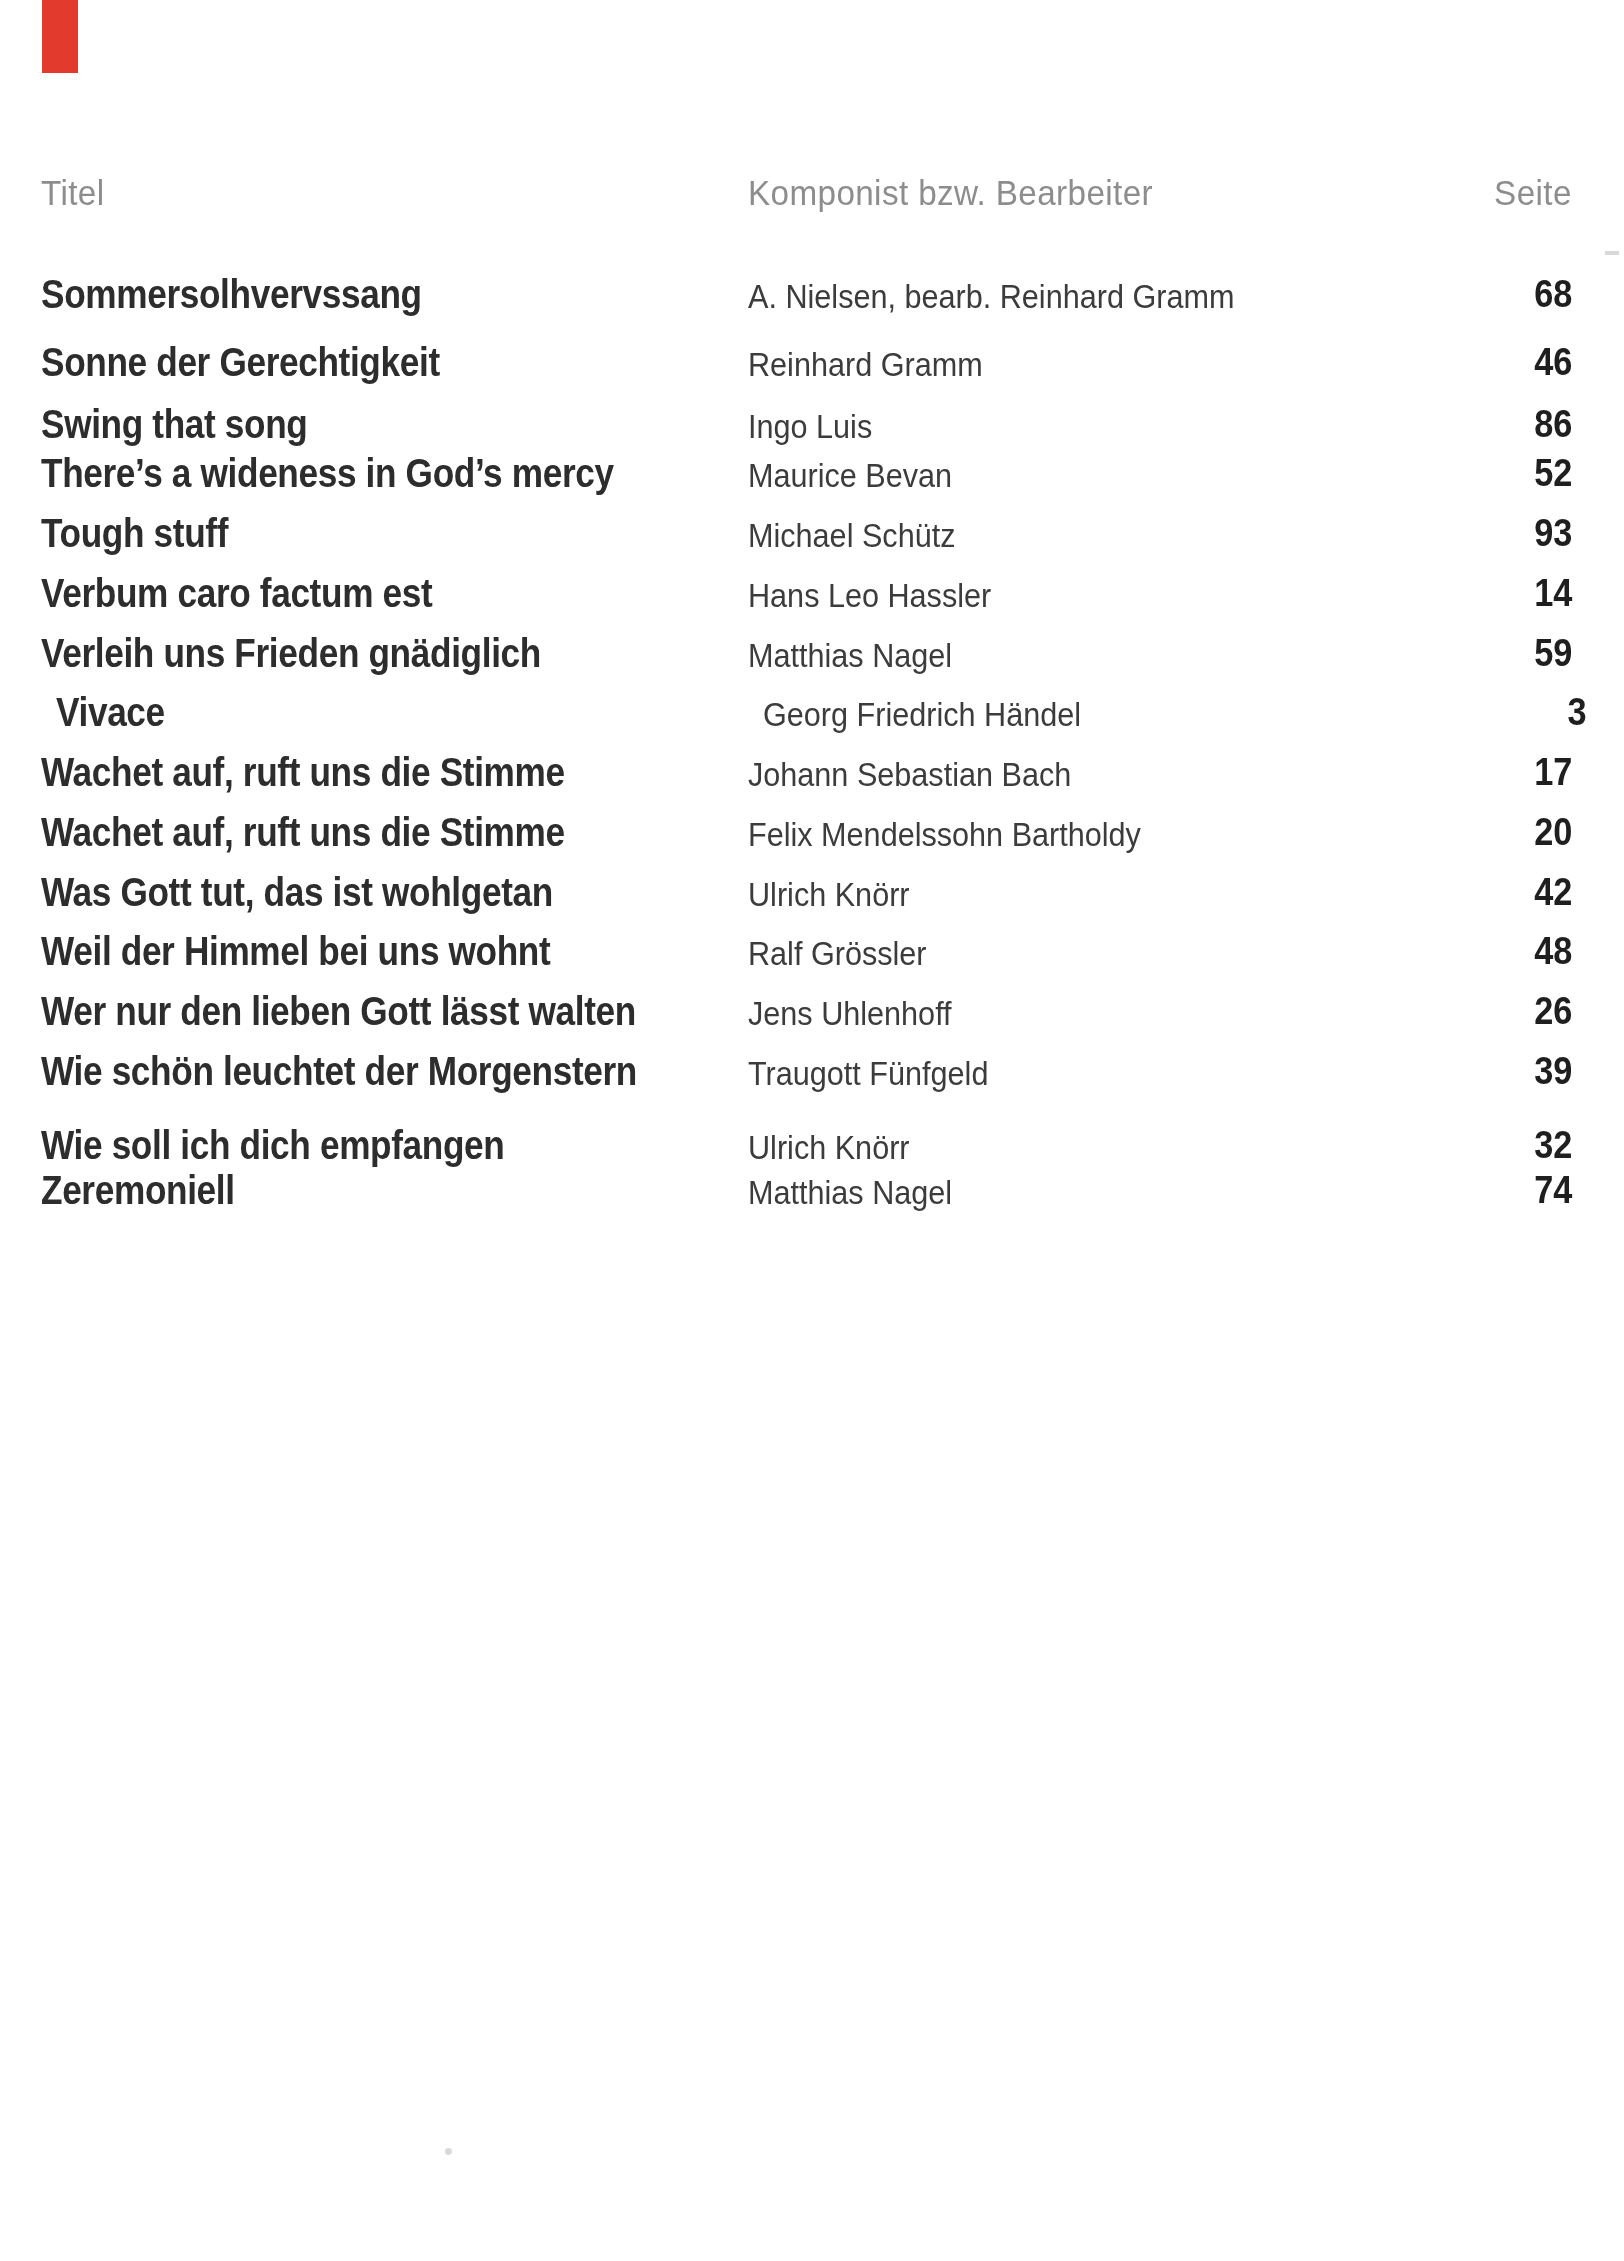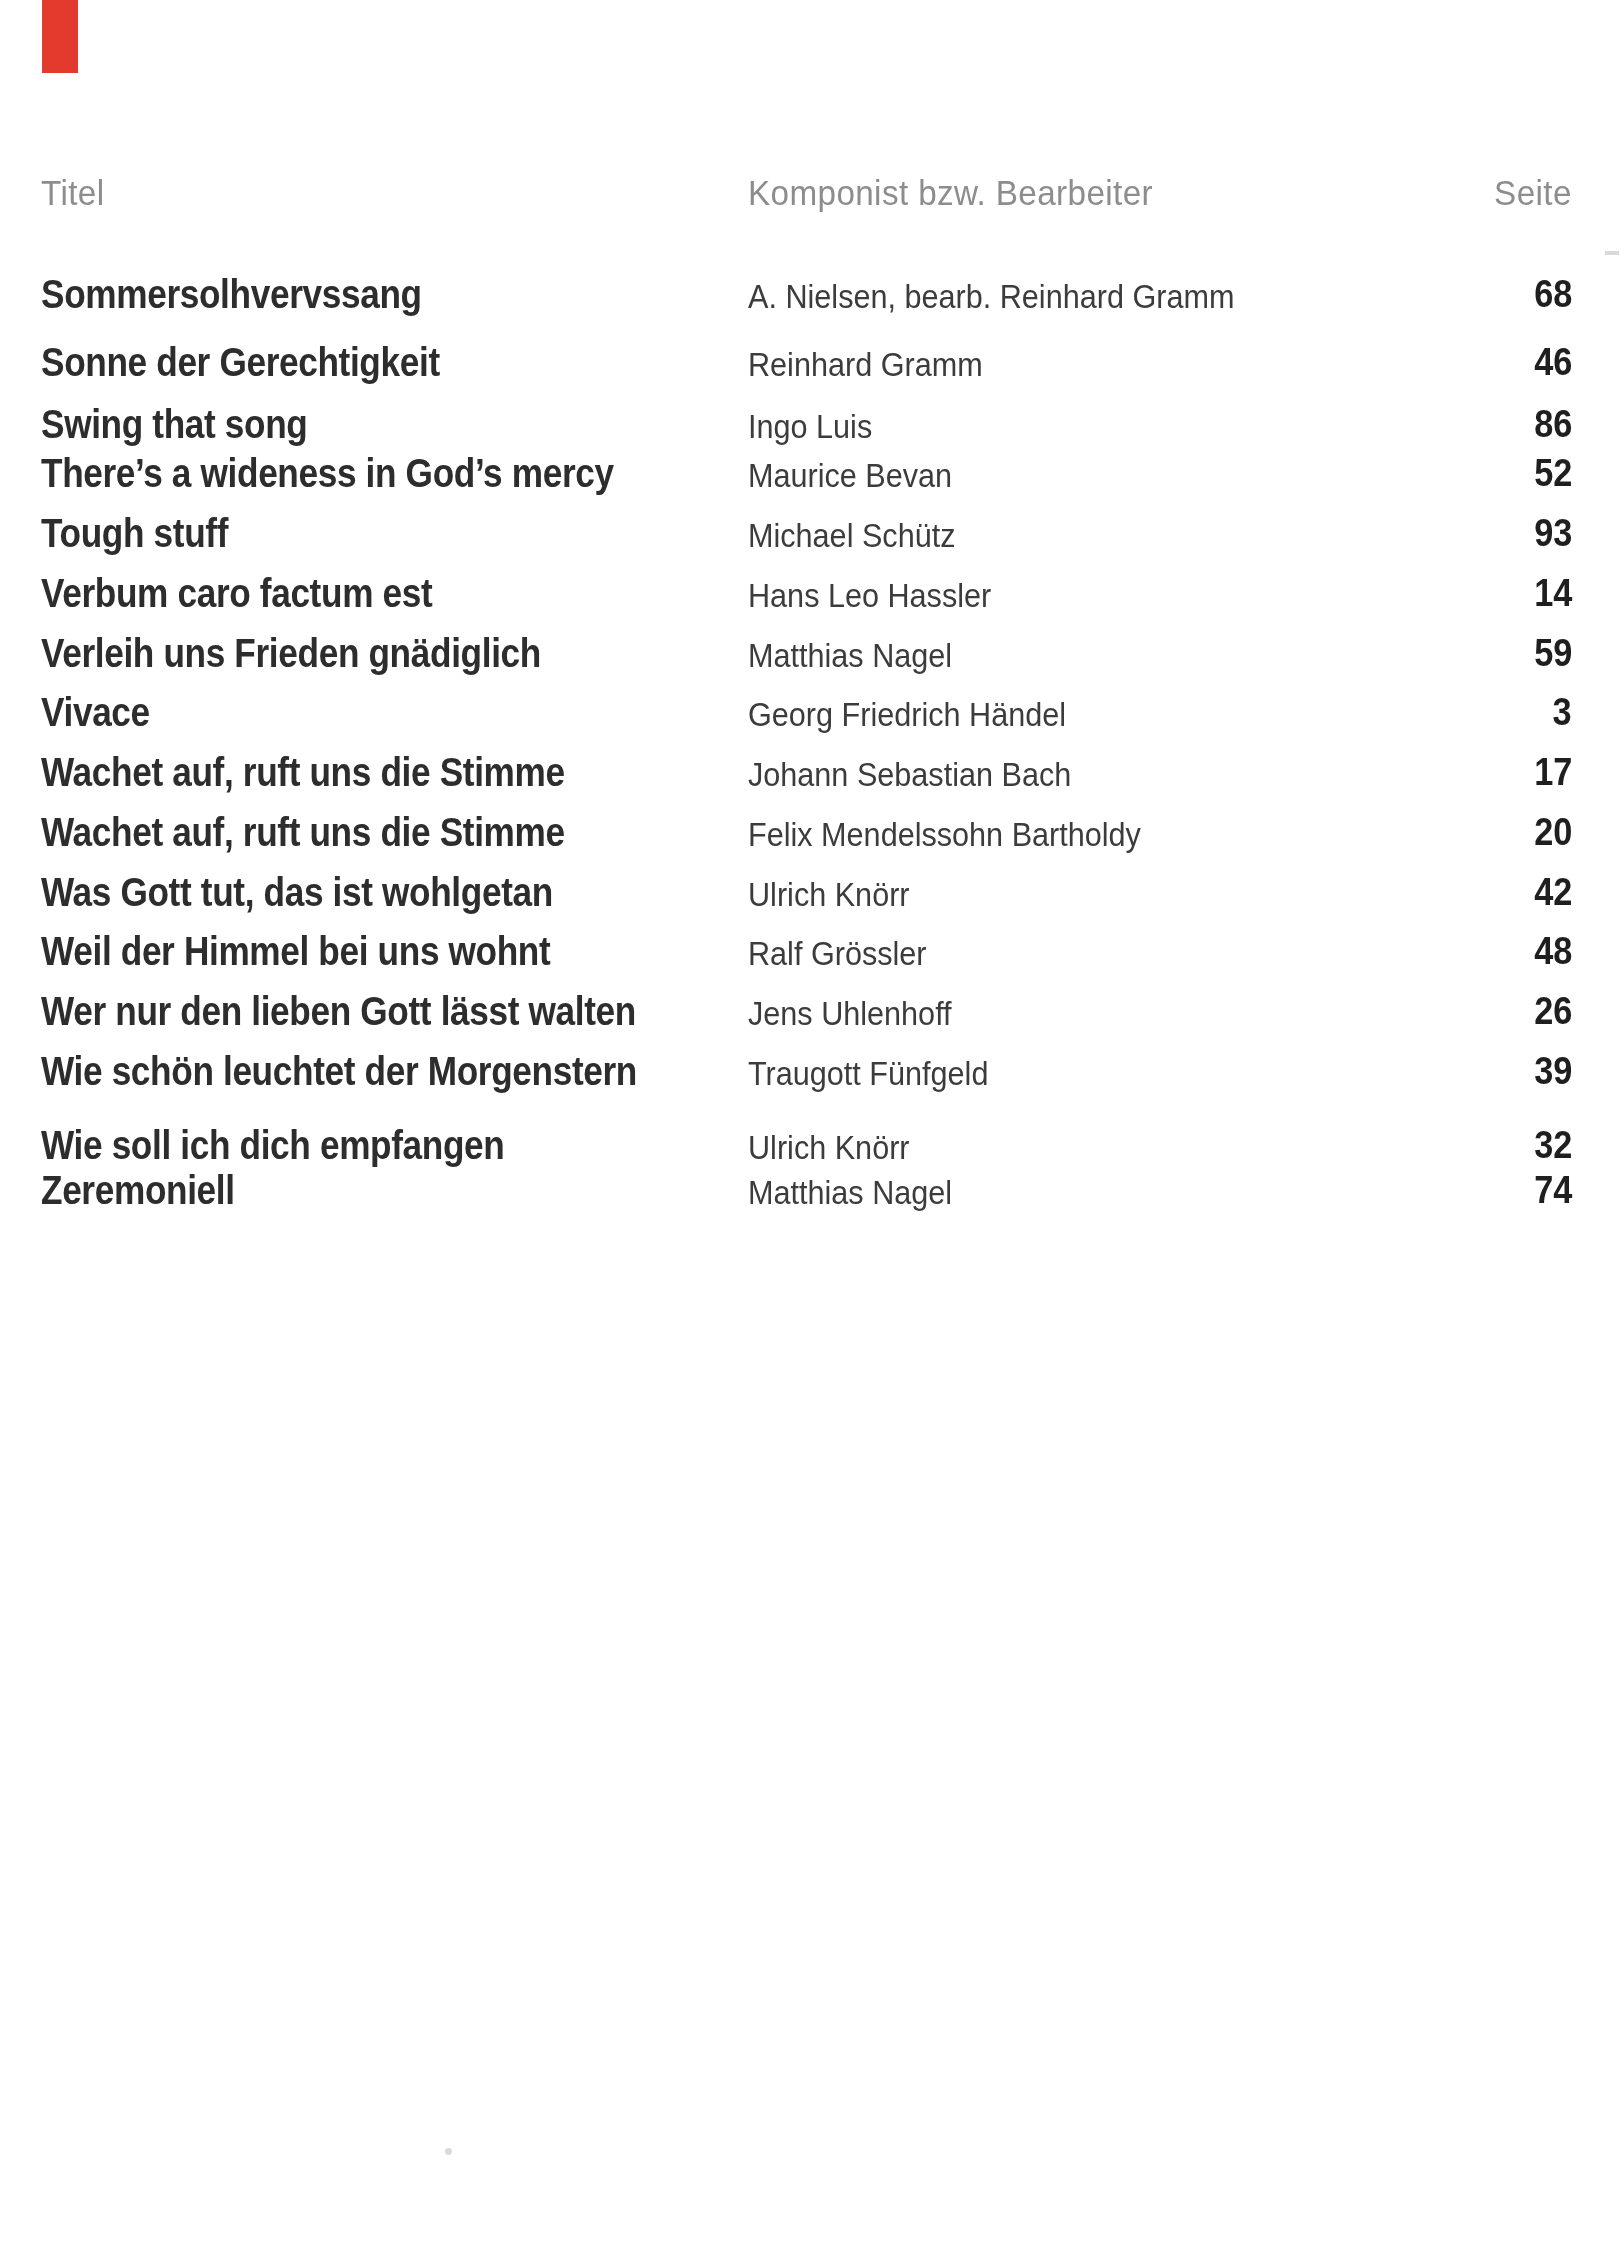--- a/index.html
+++ b/index.html
@@ -142,21 +142,21 @@
     <span class="cell composer">Hans Leo Hassler</span>
     <span class="cell pagenum">14</span>
   </div>
 
   <div class="row" style="top: 623px;">
     <span class="cell title">Verleih uns Frieden gnädiglich</span>
     <span class="cell composer">Matthias Nagel</span>
     <span class="cell pagenum">59</span>
   </div>
 
-  <div class="row" style="top: 682px;">
+  <div class="row" style="top: 682px; margin-left: 15px;">
     <span class="cell title">Vivace</span>
     <span class="cell composer">Georg Friedrich Händel</span>
     <span class="cell pagenum">3</span>
   </div>
 
   <div class="row" style="top: 742px;">
     <span class="cell title">Wachet auf, ruft uns die Stimme</span>
     <span class="cell composer">Johann Sebastian Bach</span>
     <span class="cell pagenum">17</span>
   </div>

